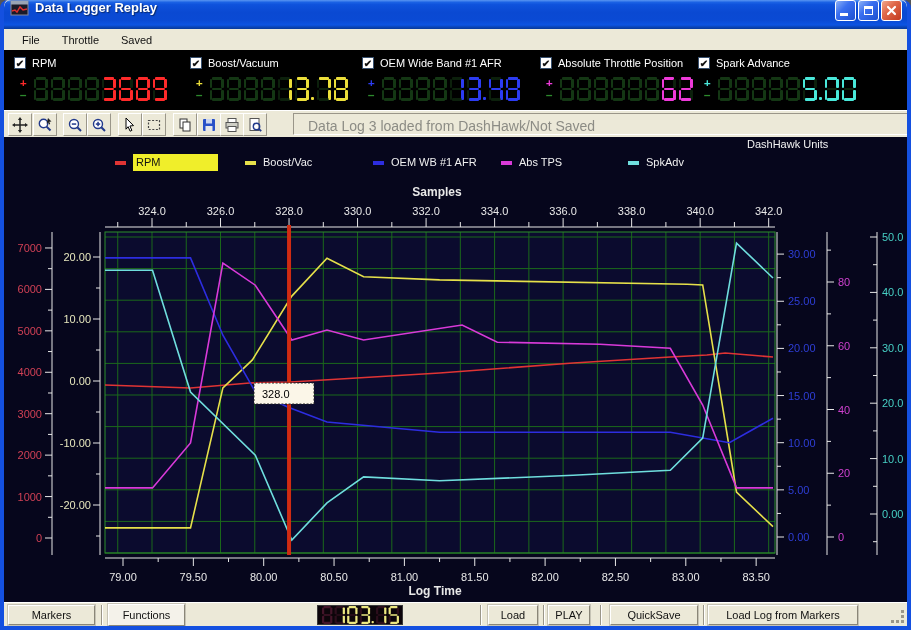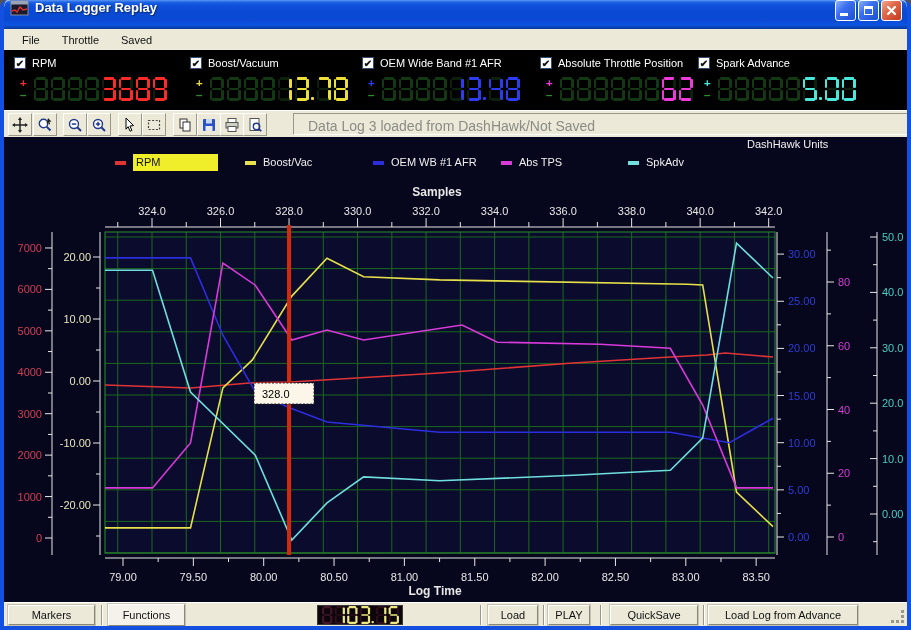--- a/index.html
+++ b/index.html
@@ -925,21 +925,21 @@
           </div>
         </div>
     </div>
     <div class="vsep" style="left:476px;"></div>
     <div class="tpbtn" style="left:484px;width:50px;">Load</div>
     <div class="vsep" style="left:539px;"></div>
     <div class="tpbtn" style="left:544px;width:42px;">PLAY</div>
     <div class="vsep" style="left:596px;"></div>
     <div class="tpbtn" style="left:606px;width:88px;">QuickSave</div>
     <div class="vsep" style="left:699px;"></div>
-    <div class="tpbtn" style="left:704px;width:150px;">Load Log from Advance</div>
+    <div class="tpbtn" style="left:704px;width:150px;">Load Log from Markers</div>
     <svg class="grip" viewBox="0 0 16 16">
       <g fill="#9a9689">
           <rect x="11" y="11" width="3" height="3"></rect>
           <rect x="6" y="11" width="3" height="3"></rect>
           <rect x="11" y="6" width="3" height="3"></rect>
           <rect x="1" y="11" width="3" height="3"></rect>
           <rect x="11" y="1" width="3" height="3"></rect>
         </g>
     </svg>
   </div>

